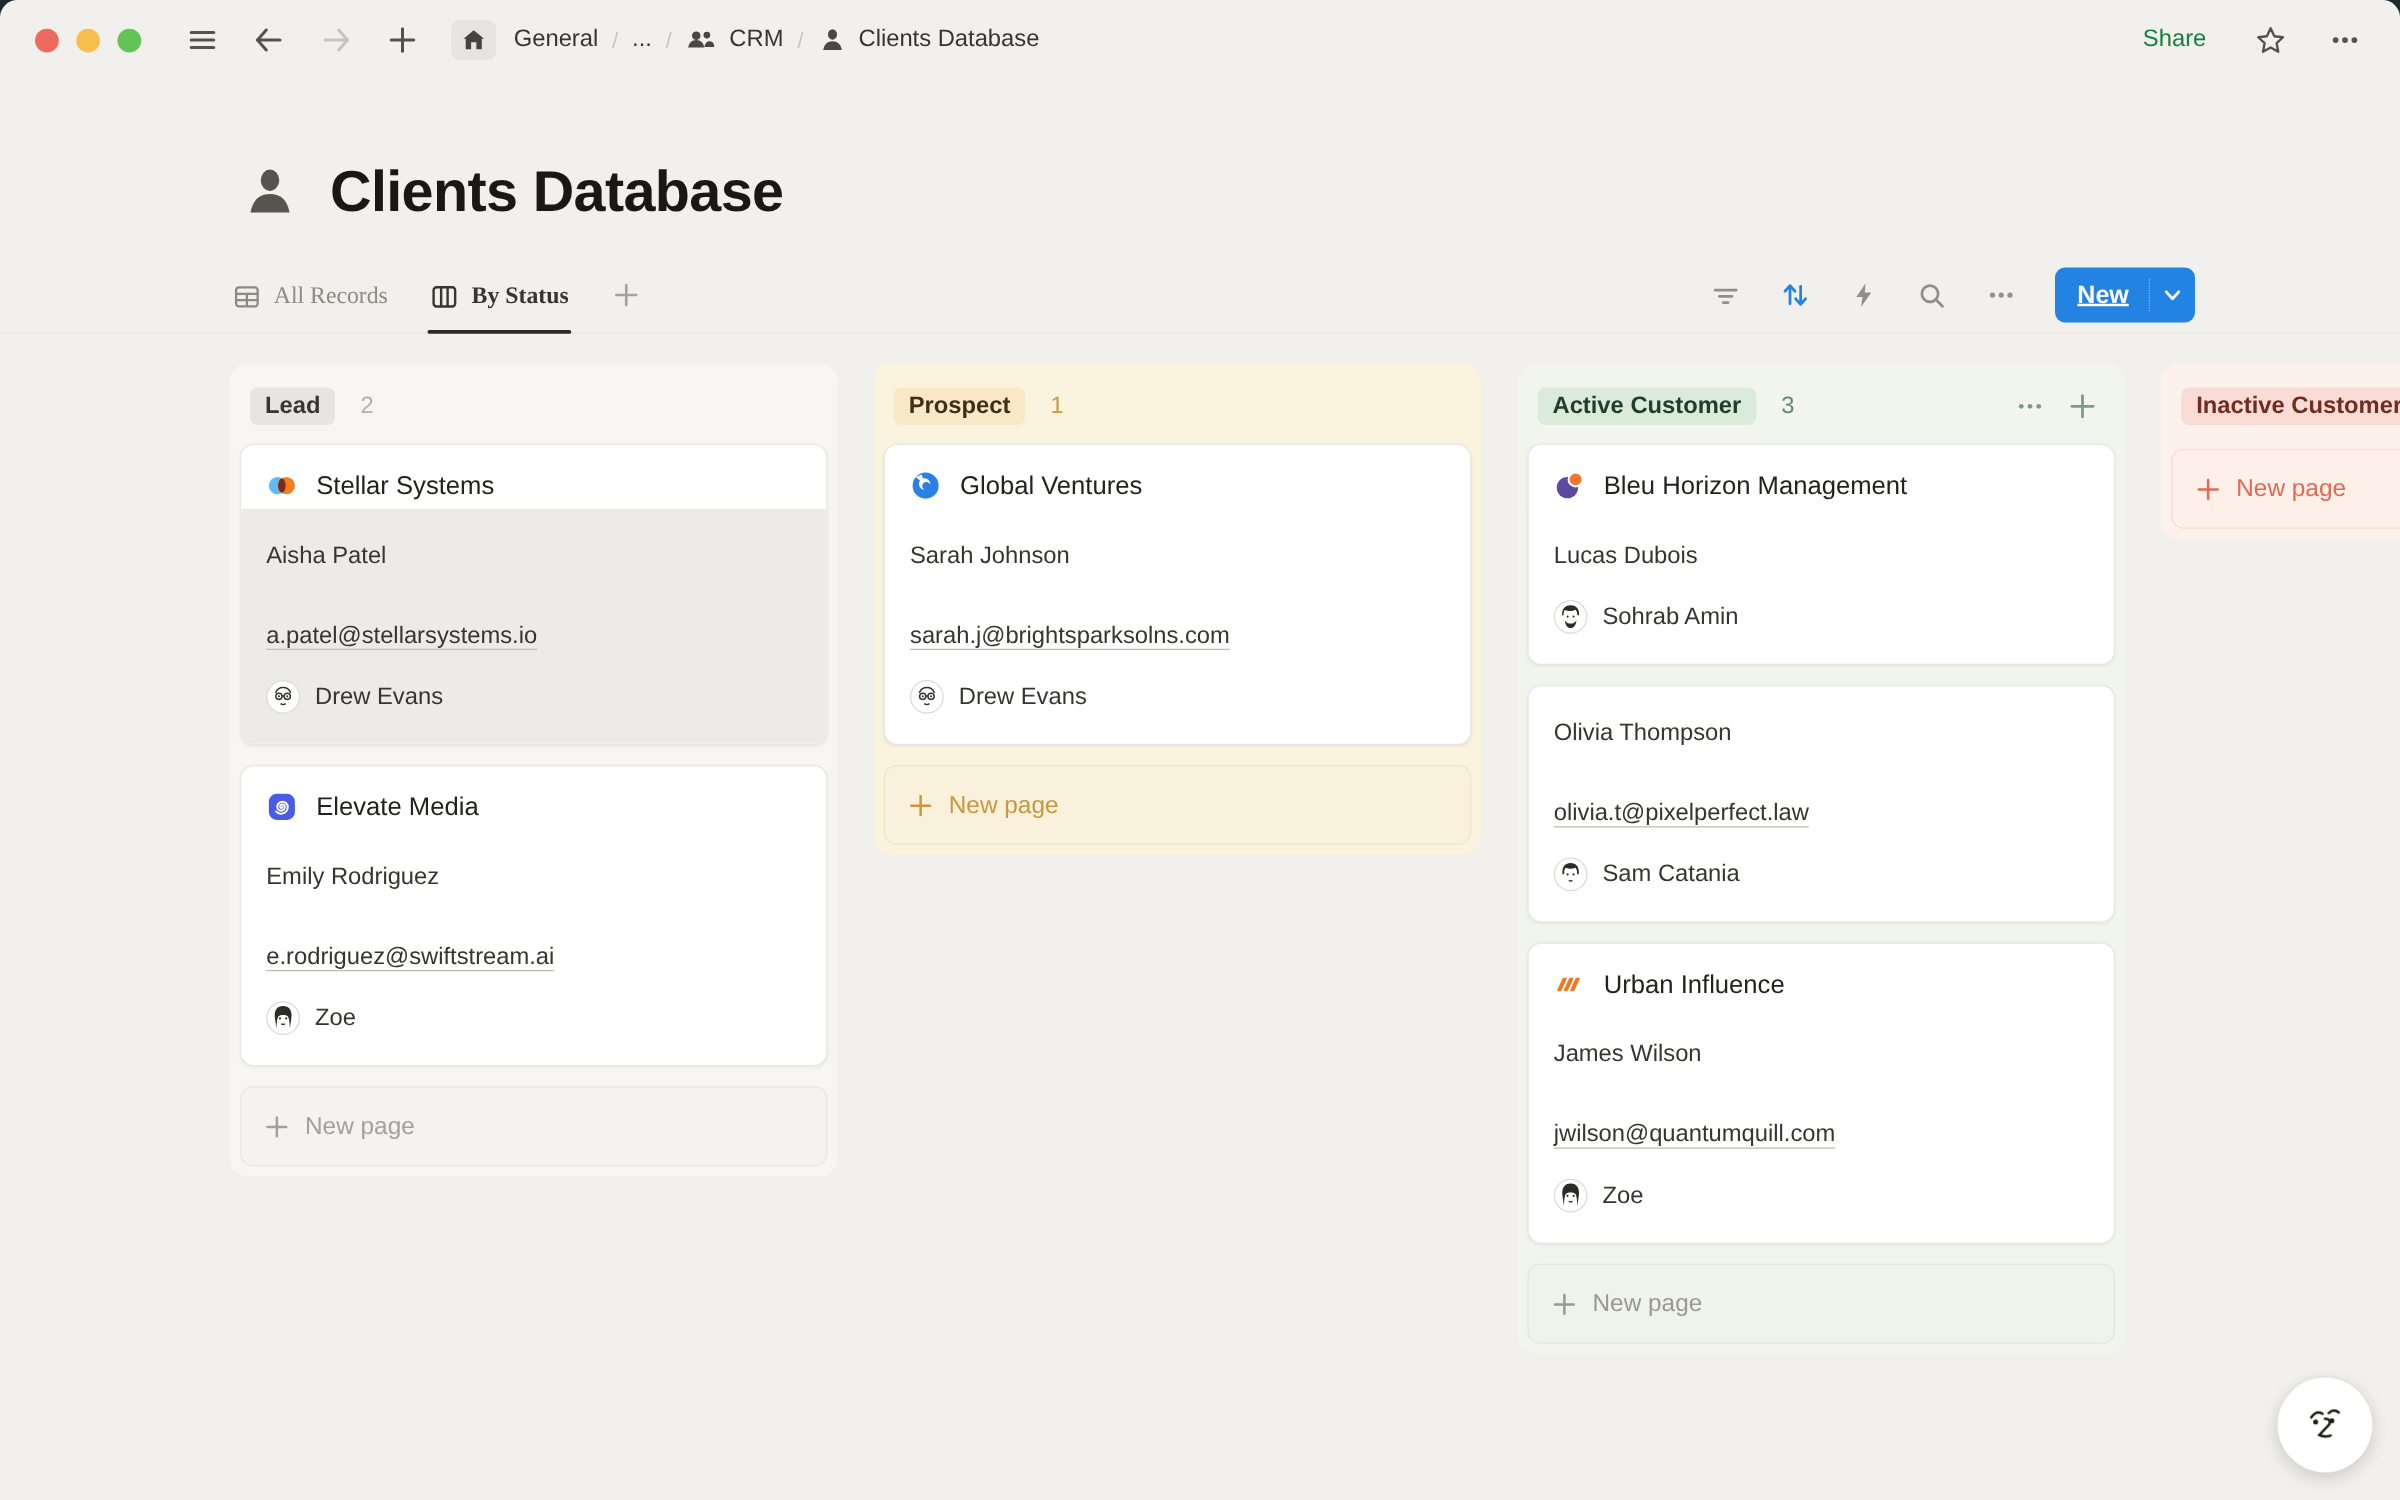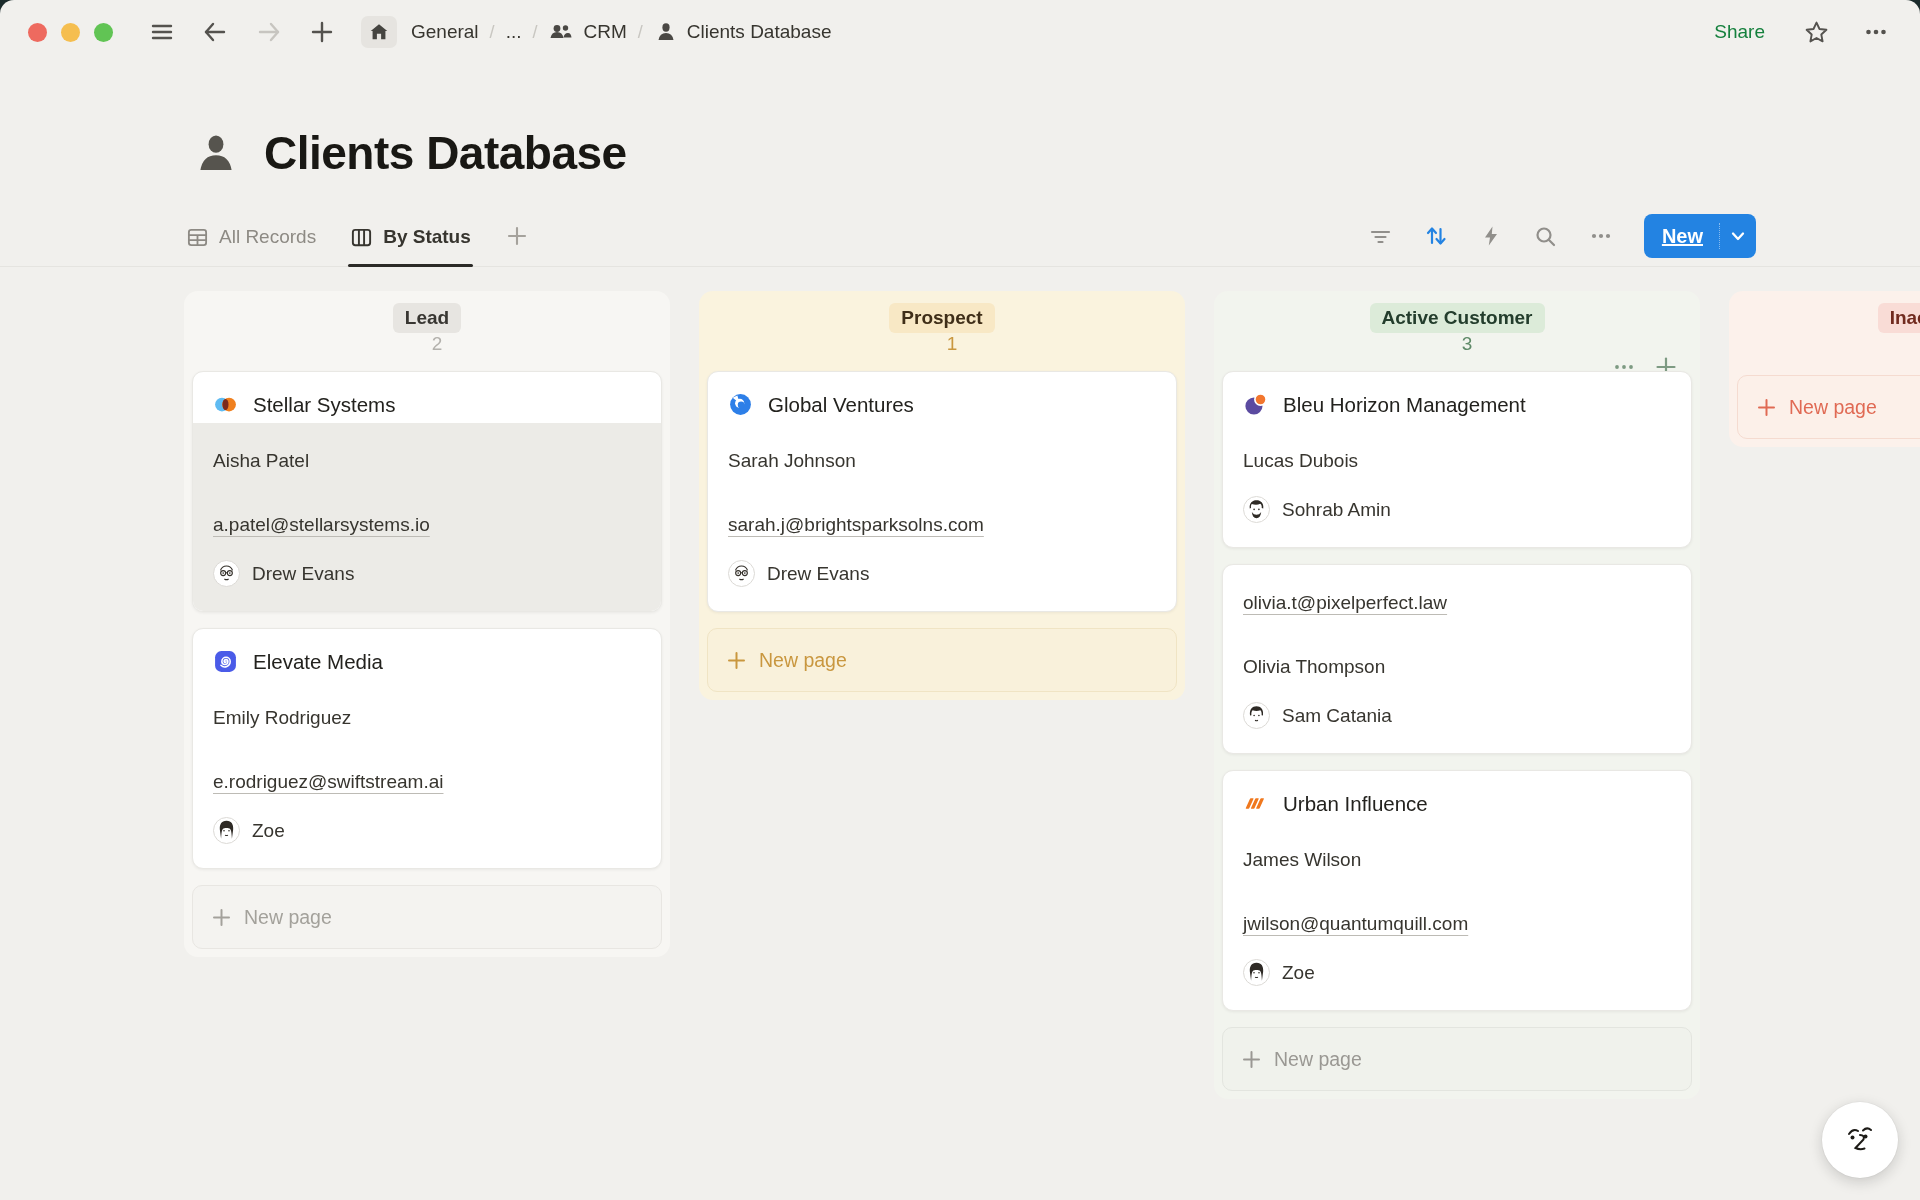--- a/index.html
+++ b/index.html
@@ -43,21 +43,21 @@
   }
   .page-title{font-size:46px;font-weight:700;color:#191814;letter-spacing:-0.5px;}
   
   .tabs-row{
     margin-top:30px;padding:0 164px 0 186px;
     display:flex;align-items:flex-end;
     border-bottom:1px solid #E5E4E0;
     height:56px;
   }
   .tabs-left{display:flex;align-items:stretch;gap:34px;}
-  .tab{display:flex;align-items:center;gap:10px;font-size:19px;padding-bottom:16px;position:relative;cursor:pointer;}
+  .tab{display:flex;align-items:center;gap:10px;font-size:19px;padding-bottom:16px;position:relative;cursor:pointer;font-family:Liberation Serif, serif;}
   .tab.inactive{color:#8D8A84;font-weight:500;}
   .tab.active{color:#37352F;font-weight:600;}
   .tab.active::after{
     content:"";position:absolute;left:-2px;right:-2px;bottom:-1px;height:3px;background:#2B2A27;border-radius:2px;
   }
   .add-view{padding-bottom:18px;}
   .tabs-right{margin-left:auto;display:flex;align-items:center;gap:30px;padding-bottom:8px;}
   .new-btn{
     display:flex;align-items:center;height:44px;background:#2383E2;border:none;border-radius:8px;
     color:#fff;cursor:pointer;padding:0;overflow:hidden;
@@ -70,21 +70,21 @@
     margin-top:24px;flex:1;
     padding-left:184px;
     display:flex;align-items:flex-start;gap:29px;
     overflow:hidden;
   }
   .column{flex:0 0 486px;width:486px;border-radius:14px;padding:8px;box-sizing:border-box;}
   .col-lead{background:#F7F6F3;}
   .col-prospect{background:#FAF3DE;}
   .col-active{background:#F2F4EE;}
   .col-inactive{background:#FCF1EB;}
-  .col-header{display:flex;align-items:center;height:44px;padding:4px 8px 24px;flex-direction:column;}
+  .col-header{display:flex;align-items:center;height:44px;padding:4px 8px 8px;}
   .pill{font-size:19px;font-weight:600;border-radius:6px;padding:4px 12px;white-space:nowrap;}
   .col-lead .pill{background:#E7E5E1;color:#383632;}
   .col-prospect .pill{background:#F8E8C5;color:#3F2E18;}
   .col-active .pill{background:#DCEBD9;color:#233D2C;}
   .col-inactive .pill{background:#F9DCD6;color:#712B1F;}
   .count{font-size:19px;margin-left:20px;}
   .col-lead .count{color:#B3B1AC;}
   .col-prospect .count{color:#C9973F;}
   .col-active .count{color:#5F8A68;}
   .col-actions{margin-left:auto;display:flex;align-items:center;gap:18px;padding-right:6px;}
@@ -511,22 +511,22 @@
                       </g>
                       <path d="M10.8 15.6 q1.2 0.7 2.4 0" fill="none" stroke="#fff" stroke-width="0.9"></path>
                     </svg>
                 </span>
                 <span>Sohrab Amin</span>
               </div>
             </div>
           </div>
           <div class="card">
             <div class="card-body">
+              <div class="prop contact">Olivia Thompson</div>
               <div class="prop email"><span>olivia.t@pixelperfect.law</span></div>
-              <div class="prop contact">Olivia Thompson</div>
               <div class="prop owner">
                 <span class="avatar">
                   <svg viewBox="0 0 24 24">
                       <circle cx="12" cy="12" r="11" fill="#fff"></circle>
                       <path d="M5.8 12 C5 6 8 3.2 12 3.2 c4 0 7 2.8 6.2 8.8 l-1.3-0.3 c0.2-2.5-0.3-4-1.2-4.8 c-2.2 1-5.2 1-7.4 0 c-0.9 0.8-1.4 2.3-1.2 4.8 Z" fill="#2E2A25"></path>
                       <g fill="#35312B">
                         <circle cx="9.7" cy="12" r="0.8"></circle>
                         <circle cx="14.3" cy="12" r="0.8"></circle>
                       </g>
                       <path d="M10.6 16.6 q1.4 1 2.8 0" fill="none" stroke="#35312B" stroke-width="1"></path>

